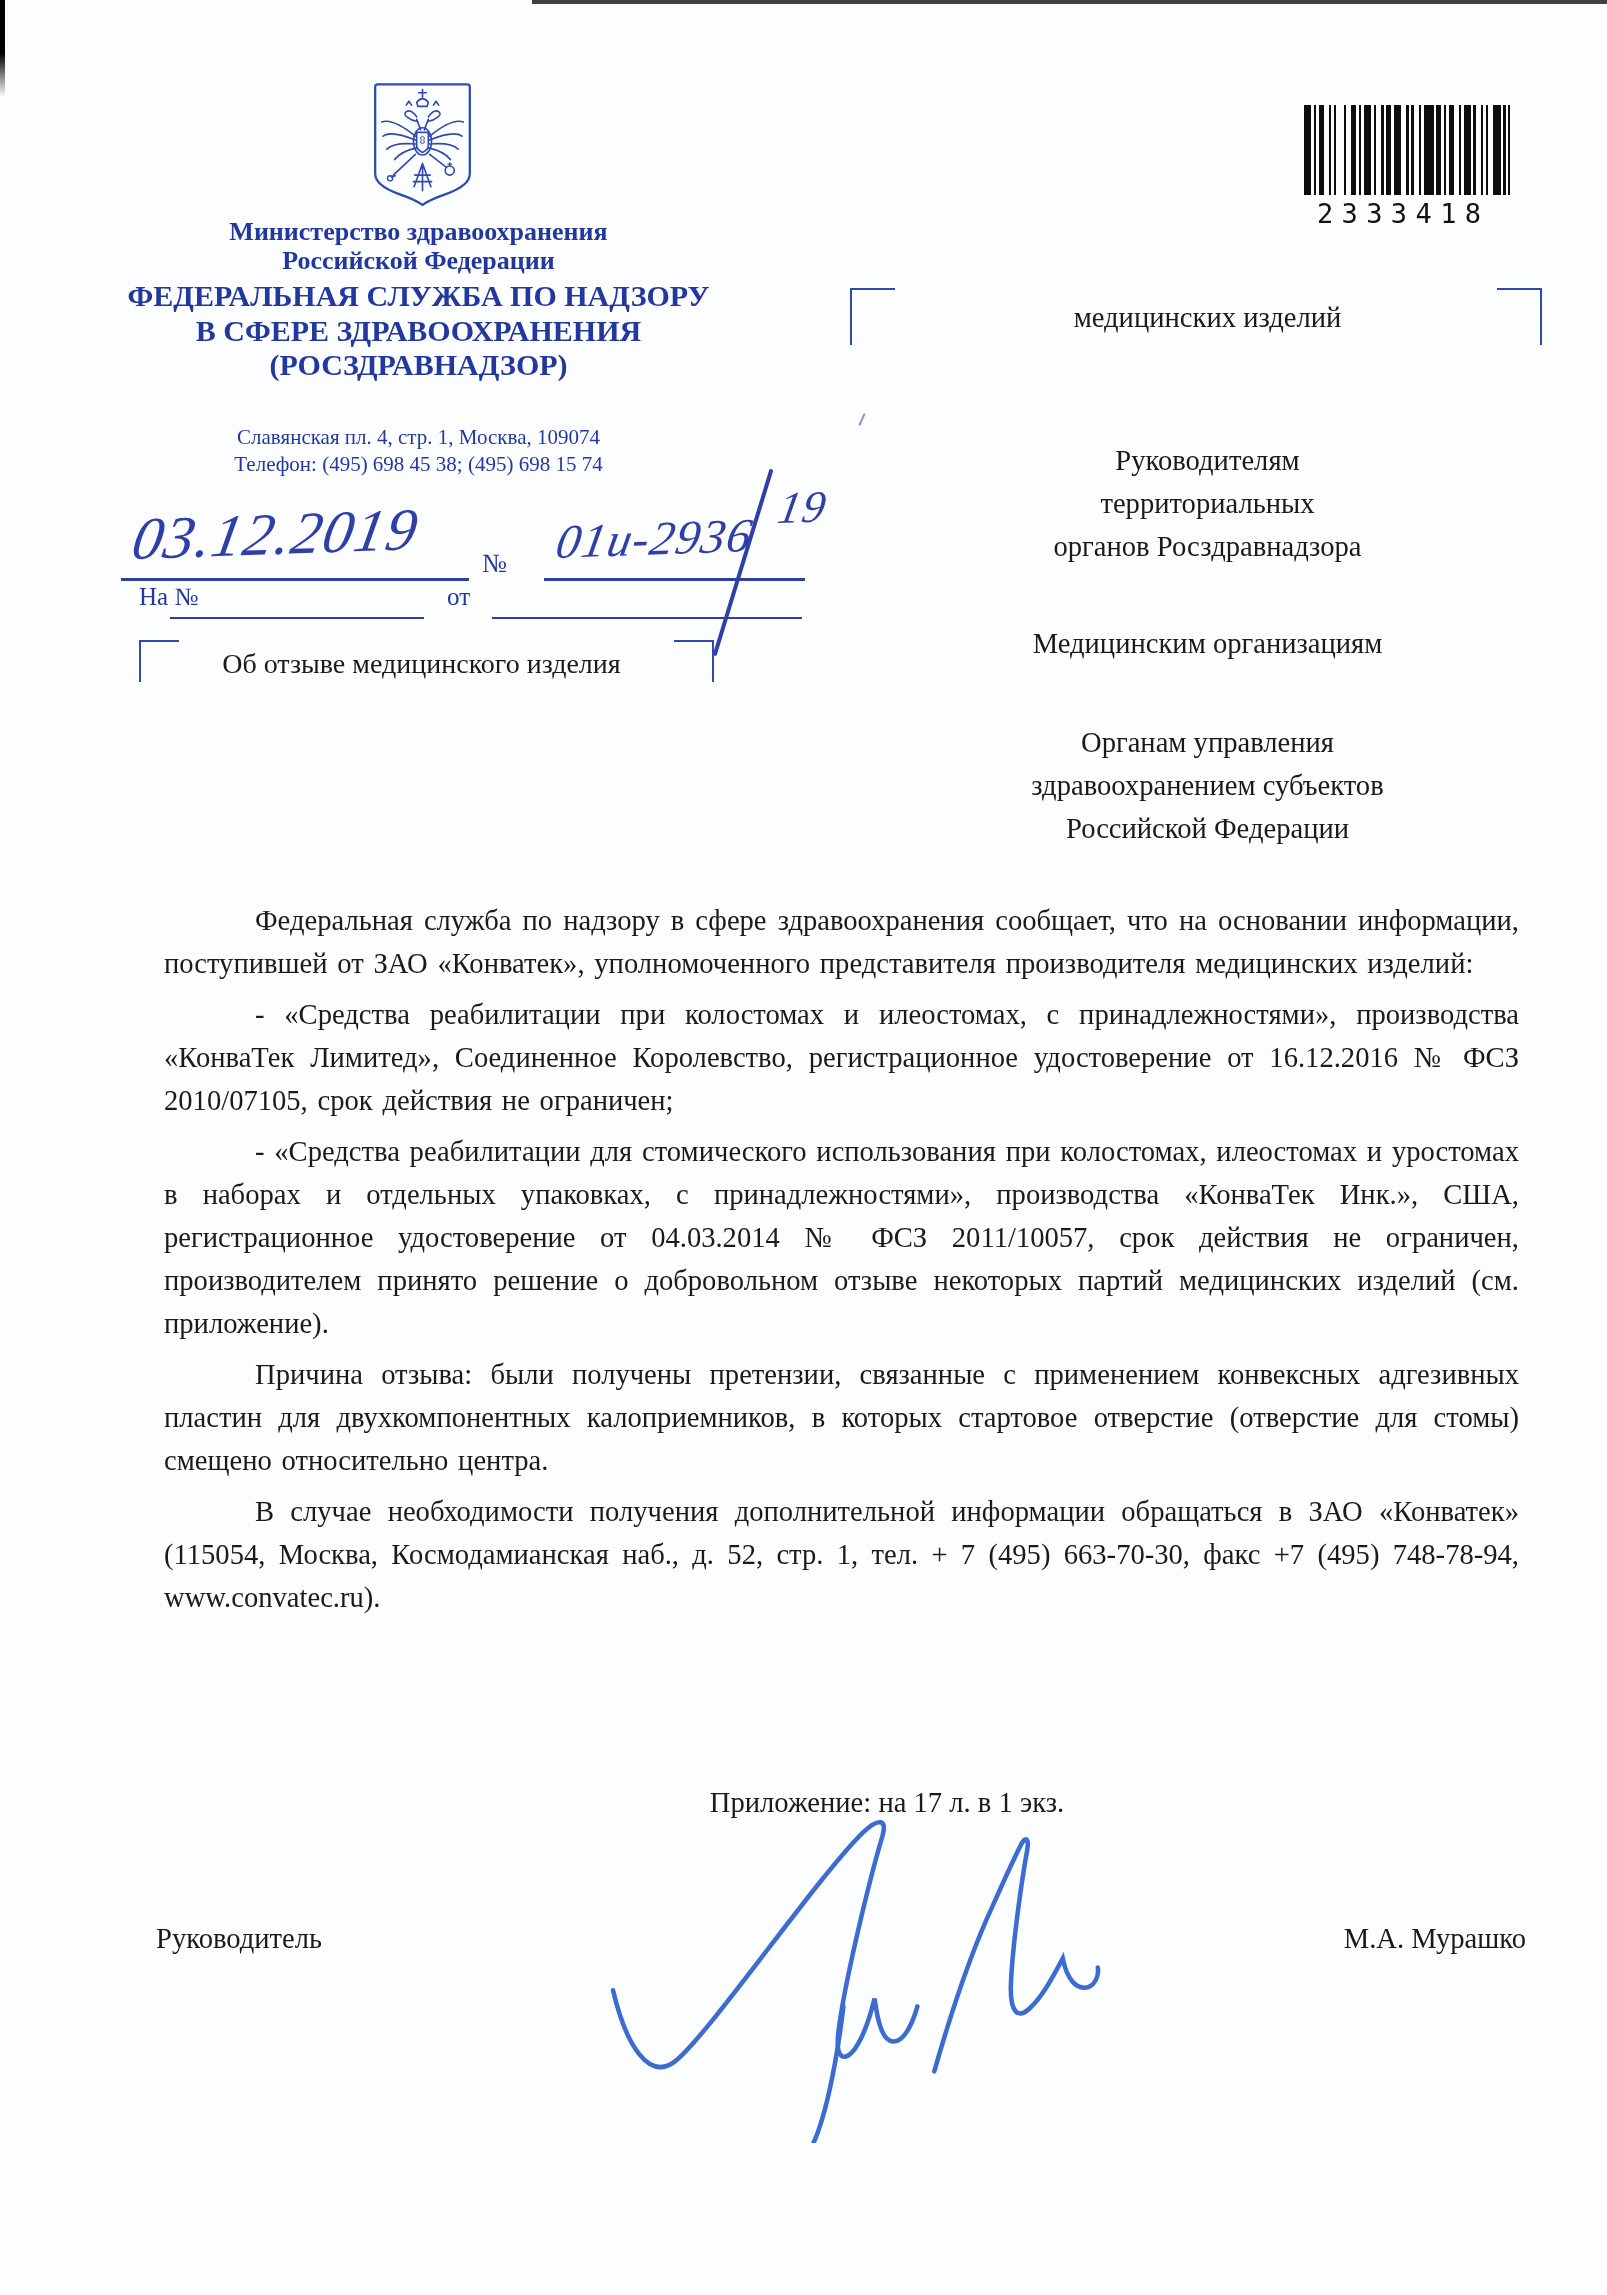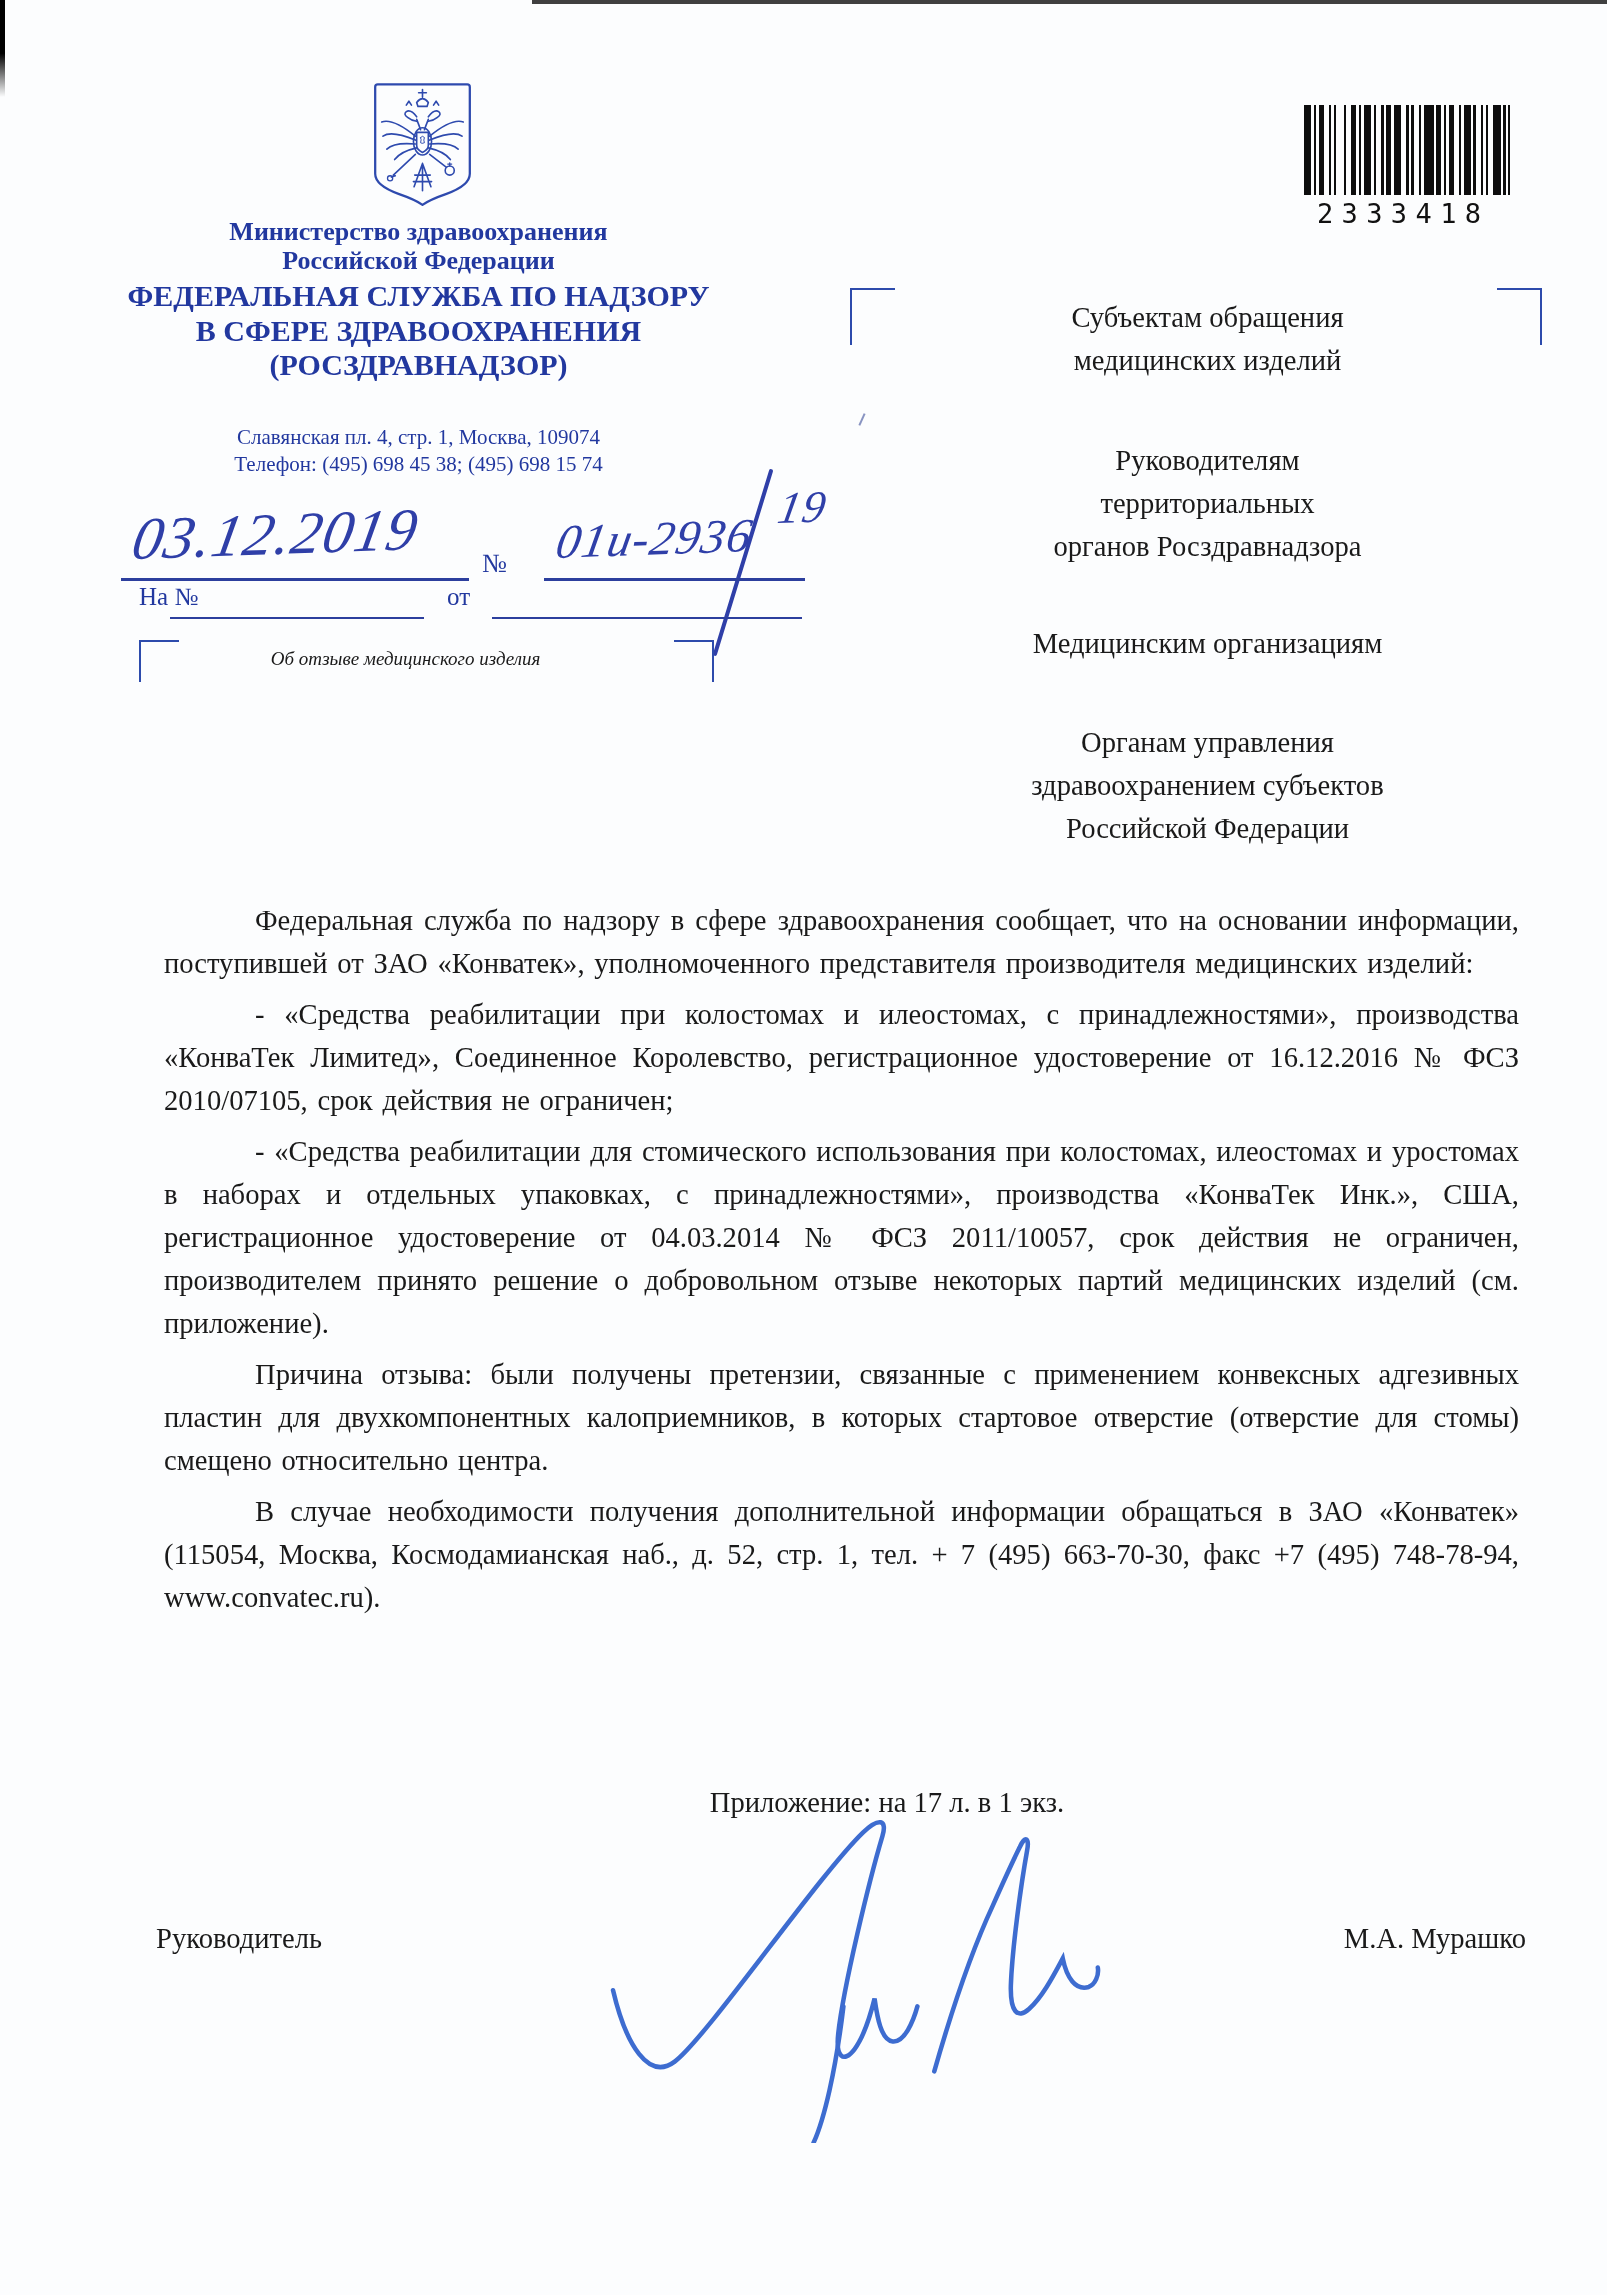--- a/index.html
+++ b/index.html
@@ -36,21 +36,21 @@
   .rule{background:#2c3f9e;}
   .slash{left:741px;top:465px;width:3.9px;height:195px;border-radius:1.9px;
     background:var(--handwriting-blue);transform:rotate(17deg);}
   .ref-label{font-size:25px;}
   
   .corner{width:38px;height:40px;border:0 solid #2d4bac;}
   .corner.tl{border-left-width:2.6px;border-top-width:2.6px;}
   .corner.tr{border-right-width:2.6px;border-top-width:2.6px;}
   .corner.big{width:43px;height:55px;}
   
-  .subject{left:146px;width:519px;top:648px;font-size:19px;font-style:italic;}
+  .subject{left:162px;width:519px;top:648px;font-size:28px;}
   .addressees{left:883px;width:649px;font-size:28.6px;line-height:43px;text-align:center;}
   
   .body-text{
     left:156px;top:891px;width:1371px;
     font-size:28.6px;line-height:43px;text-align:justify;word-spacing:2.6px;
   }
   .body-text p{margin:8px;text-indent:91px;}
   .attachment{left:156px;top:1787px;width:1371px;font-size:28.6px;text-indent:91px;text-align:center;}
   .sig-pos{left:156px;top:1923px;font-size:28.6px;}
   .sig-name{left:1266px;top:1923px;width:260px;font-size:28.6px;text-align:right;}
@@ -127,21 +127,20 @@
   <div class="abs rule" style="left:492px;top:617px;width:310px;height:1.9px;"></div>
 
   <div class="abs corner tl" style="left:139px;top:640px;"></div>
   <div class="abs corner tr" style="left:674px;top:640px;"></div>
   <div class="abs subject center">Об отзыве медицинского изделия</div>
 
   <div class="abs corner tl big" style="left:850px;top:288px;"></div>
   <div class="abs corner tr big" style="left:1497px;top:288px;"></div>
 
   <div class="abs addressees" style="top:296px">
-    <div>Субъектам обращения</div>
     <div>медицинских изделий</div>
   </div>
   <div class="abs addressees" style="top:439px">
     <div>Руководителям</div>
     <div>территориальных</div>
     <div>органов Росздравнадзора</div>
   </div>
   <div class="abs addressees" style="top:622px">
     <div>Медицинским организациям</div>
   </div>

